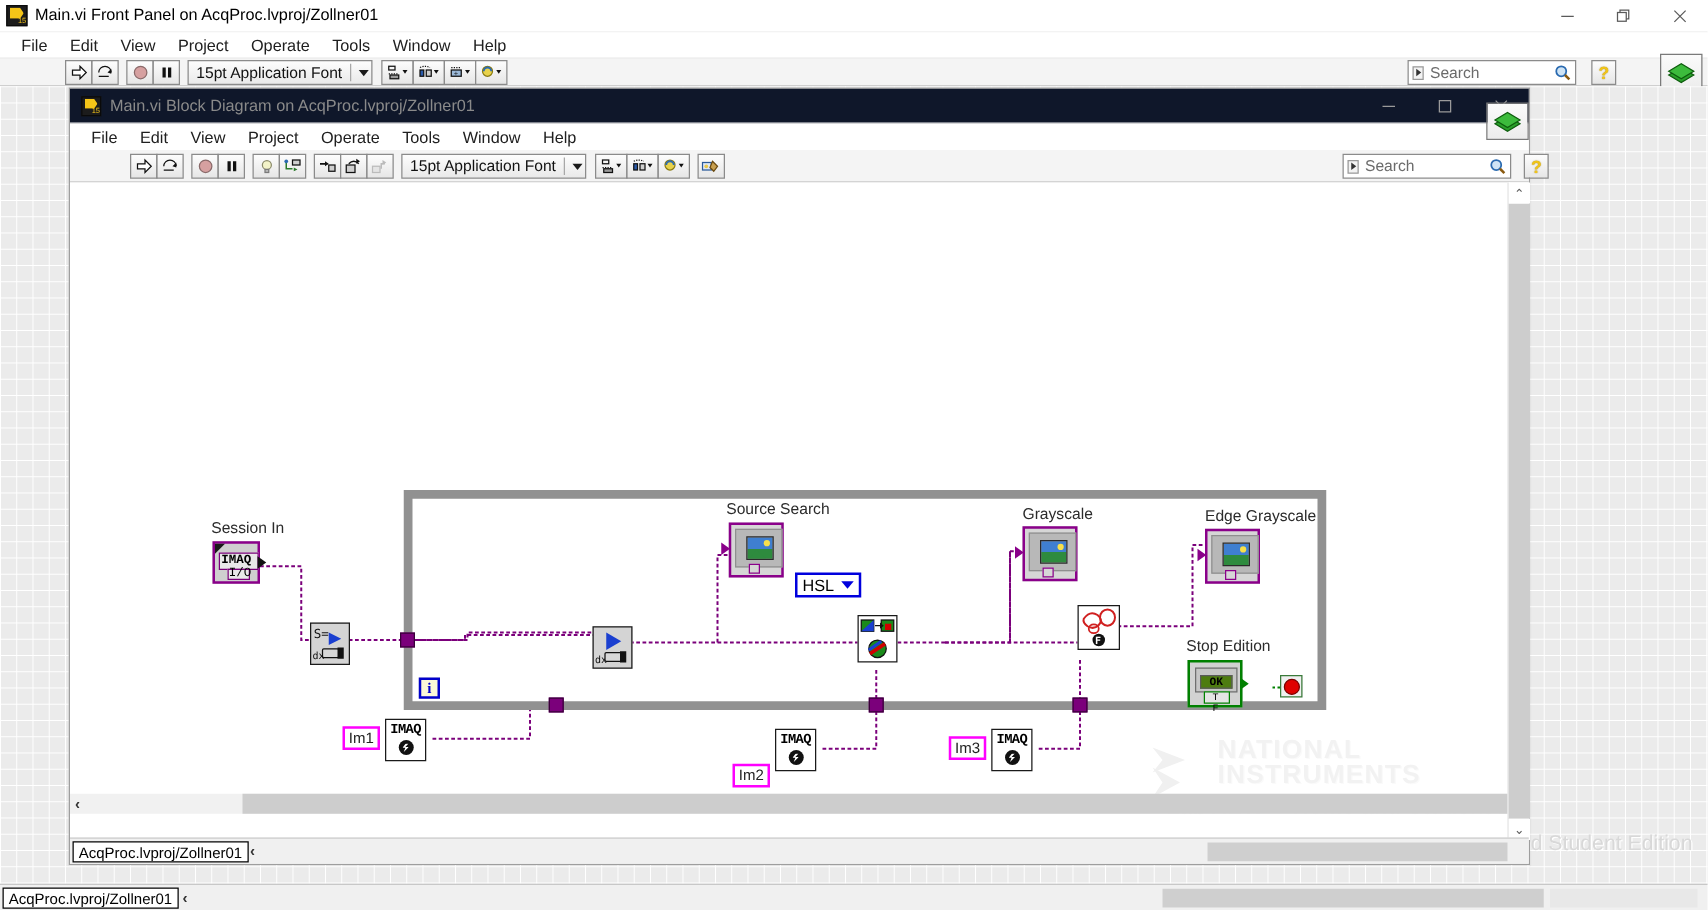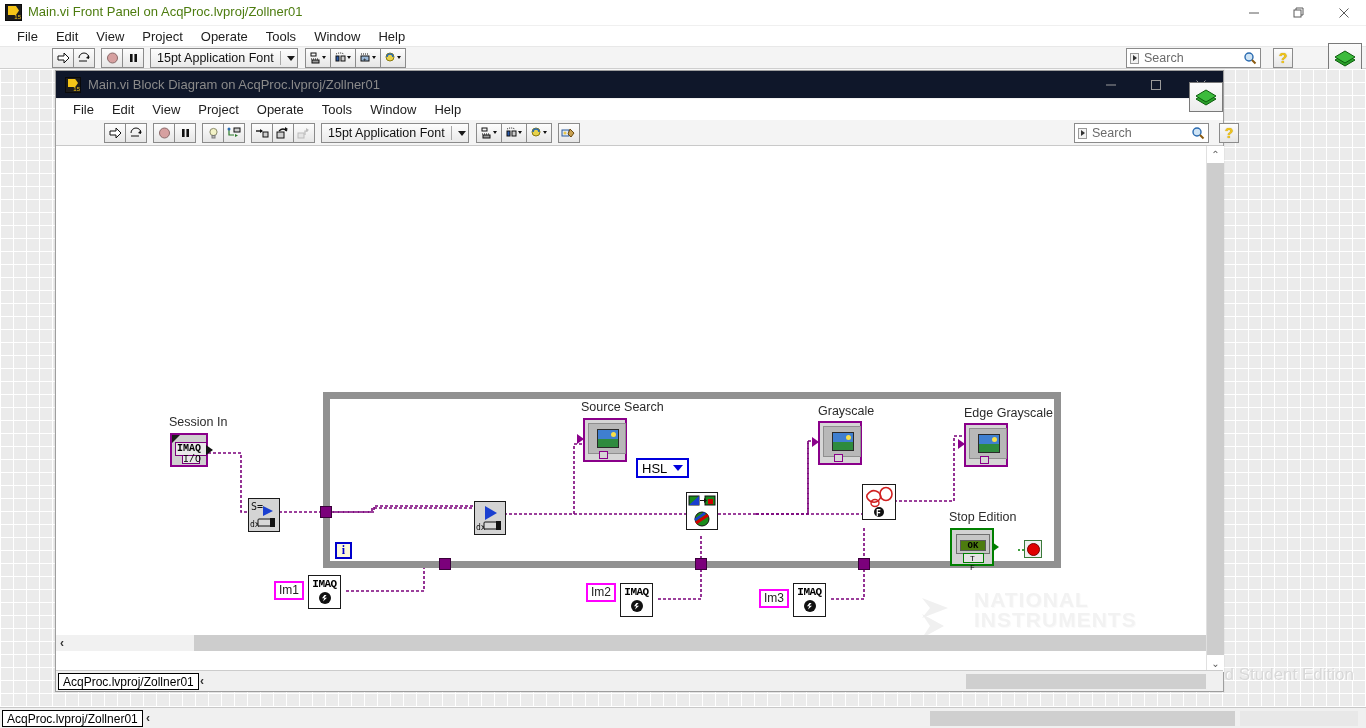--- a/index.html
+++ b/index.html
@@ -32,21 +32,21 @@
     background: #f5c518;
     clip-path: polygon(0 0, 72% 0, 100% 50%, 72% 100%, 0 100%);
   }
   .fp-titleicon::after {
     content: "15"; position: absolute; right: 0px; bottom: -1px;
     font-size: 6px; color: #f5c518; line-height: 7px;
     font-family: "Liberation Sans", sans-serif;
   }
   .fp-title {
     position: absolute; left: 28px; top: 4px;
-    font-size: 13px; color: #4d7c0f;
+    font-size: 13px; color: #000000;
     white-space: nowrap;
   }
   .wbtns { position: absolute; top: 0; height: 26px; display: flex; }
   .wbtn {
     width: 45px; height: 26px; display: flex;
     align-items: center; justify-content: center;
     color: #5a5a5a;
   }
   .wbtn svg { display: block; }
   .fp-menubar {
@@ -834,21 +834,21 @@
         <div class="outarrow"></div>
       </div>
       <div class="stop-term" style="left:968px; top:394px;"></div>
 
       <div class="str-const" style="left:218px; top:435px;">Im1</div>
       <div class="imaq-create" style="left:252px; top:429px;">
         <div class="t">IMAQ</div>
         <div class="b"></div>
       </div>
 
-      <div class="str-const" style="left:530px; top:437px;">Im2</div>
+      <div class="str-const" style="left:530px; top:465px;">Im2</div>
       <div class="imaq-create" style="left:564px; top:437px;">
         <div class="t">IMAQ</div>
         <div class="b"></div>
       </div>
 
       <div class="str-const" style="left:703px; top:443px;">Im3</div>
       <div class="imaq-create" style="left:737px; top:437px;">
         <div class="t">IMAQ</div>
         <div class="b"></div>
       </div>

